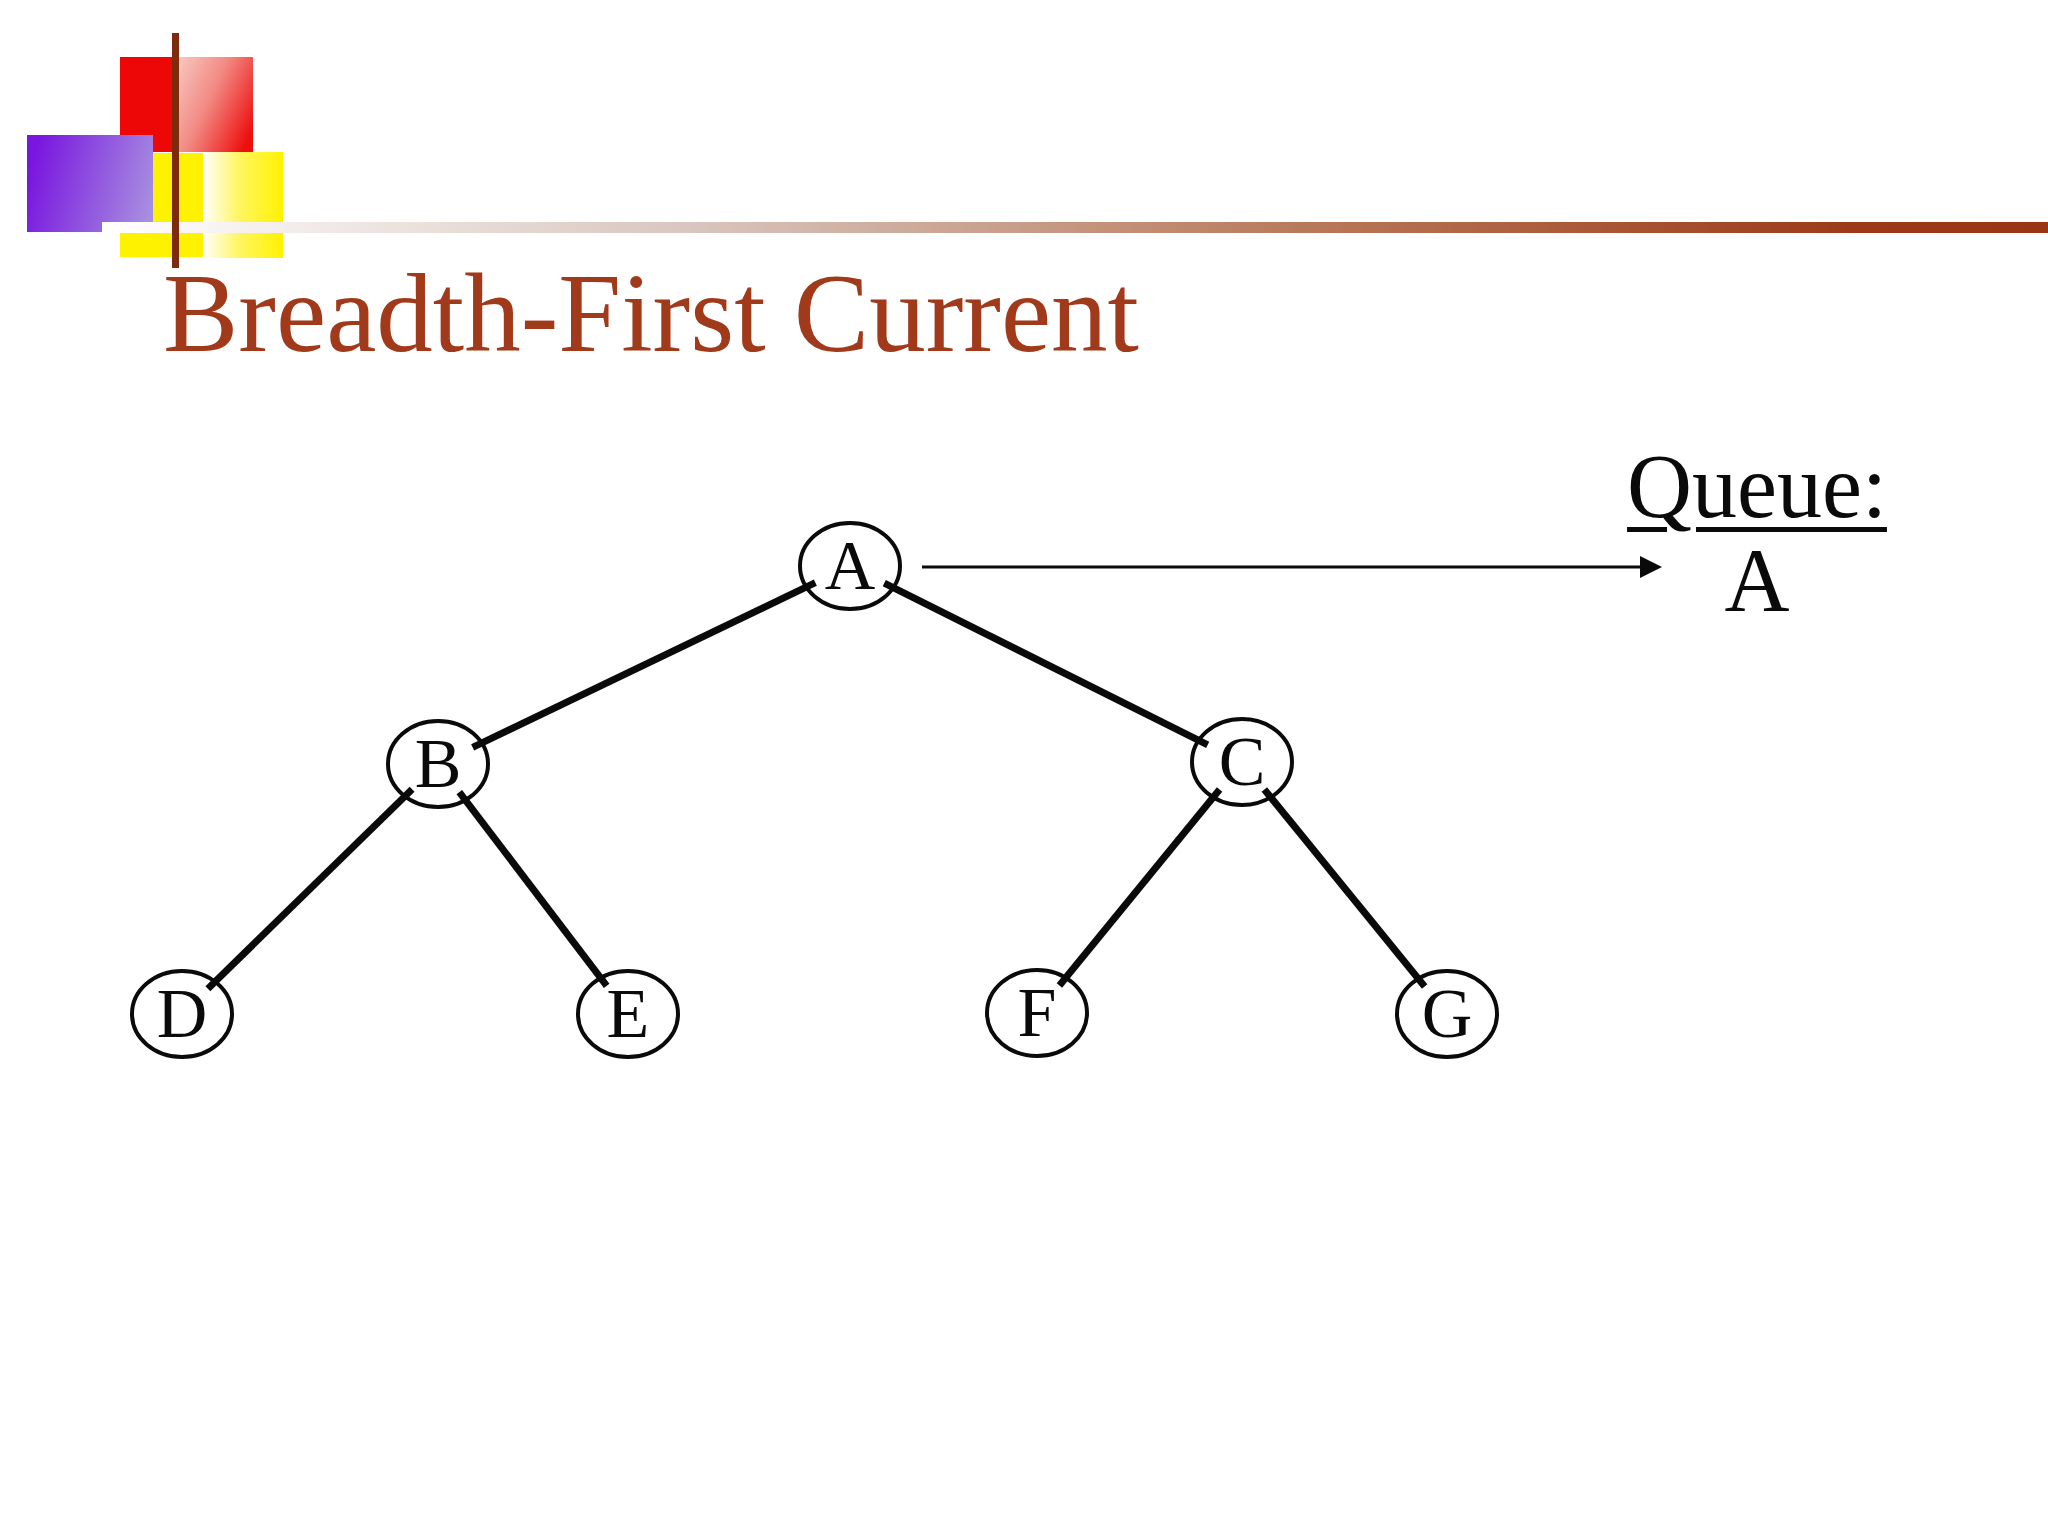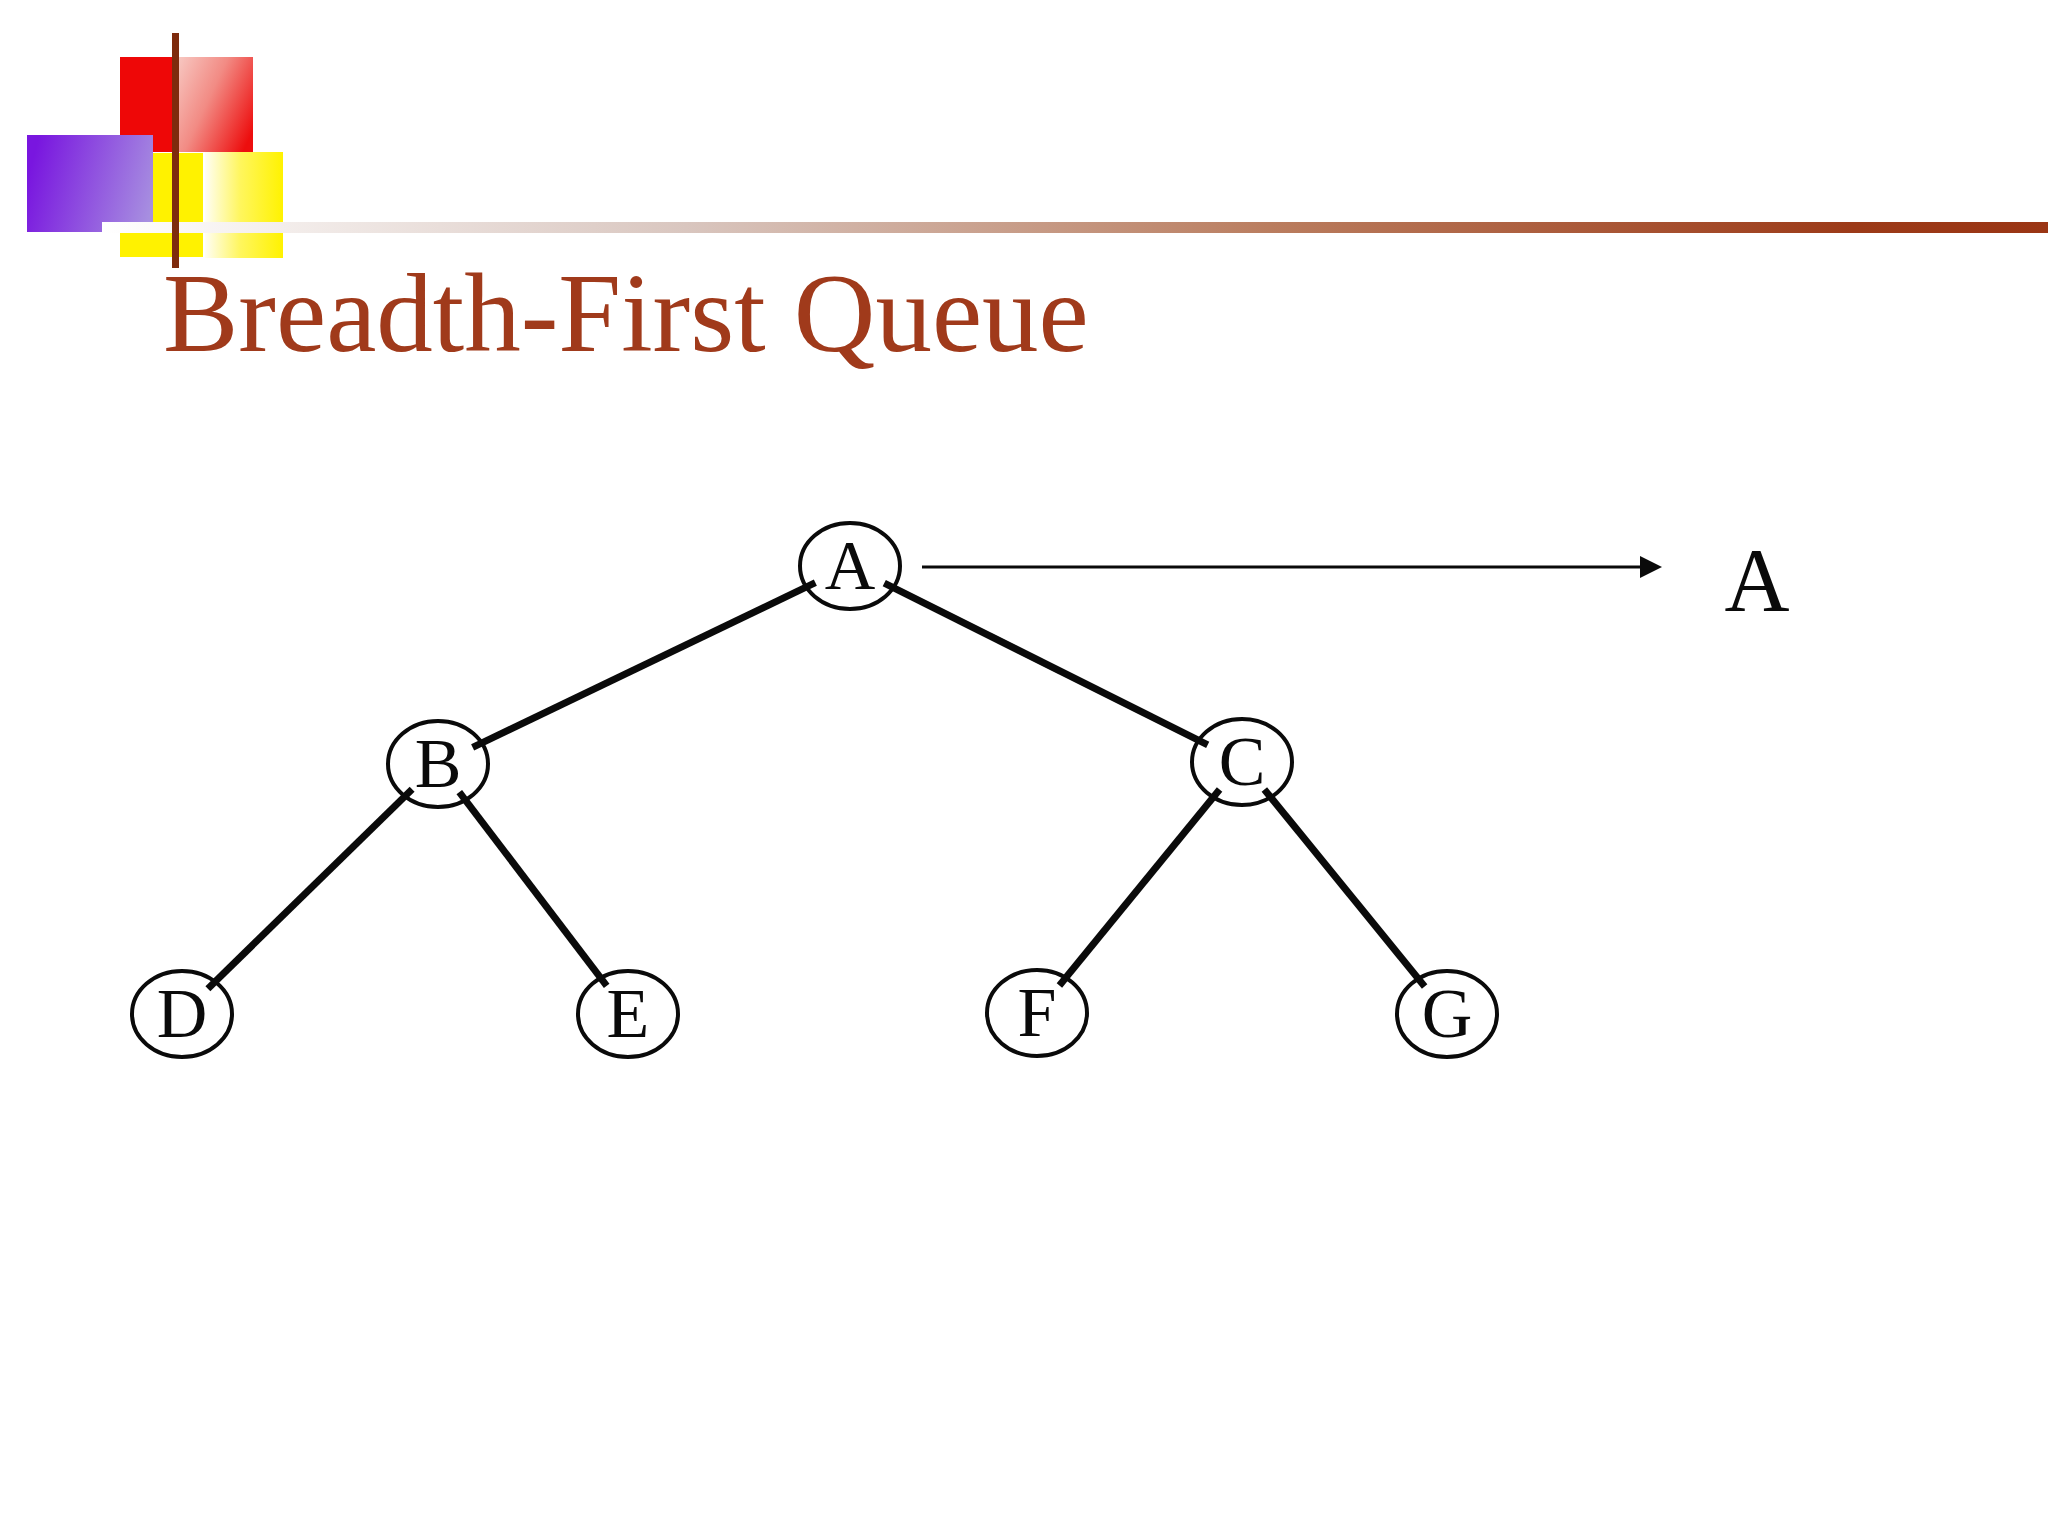--- a/index.html
+++ b/index.html
@@ -58,22 +58,23 @@
 <div class="slide">
 
   <div class="abs deco-red-left"></div>
   <div class="abs deco-red-right"></div>
   <div class="abs deco-yellow-left"></div>
   <div class="abs deco-yellow-right"></div>
   <div class="abs deco-purple"></div>
   <div class="abs header-rule"></div>
   <div class="abs header-vline"></div>
 
-  <h1 class="title">Breadth-First Queue</h1>
+  <h1 class="title">Breadth-First Current</h1>
 
+  <div id="queue-label" class="side-label underlined">Queue:</div>
   <div id="queue-contents" class="side-label">A</div>
 
   <svg id="tree-svg" viewBox="0 0 2048 1536">
       <ellipse cx="850" cy="566" rx="50" ry="43" stroke-width="4"></ellipse>
       <ellipse cx="438" cy="764" rx="50" ry="43" stroke-width="4"></ellipse>
       <ellipse cx="1242" cy="762" rx="50" ry="43" stroke-width="4"></ellipse>
       <ellipse cx="182" cy="1014" rx="50" ry="43" stroke-width="4"></ellipse>
       <ellipse cx="628" cy="1014" rx="50" ry="43" stroke-width="4"></ellipse>
       <ellipse cx="1037" cy="1013" rx="50" ry="43" stroke-width="4"></ellipse>
       <ellipse cx="1447" cy="1014" rx="50" ry="43" stroke-width="4"></ellipse>

